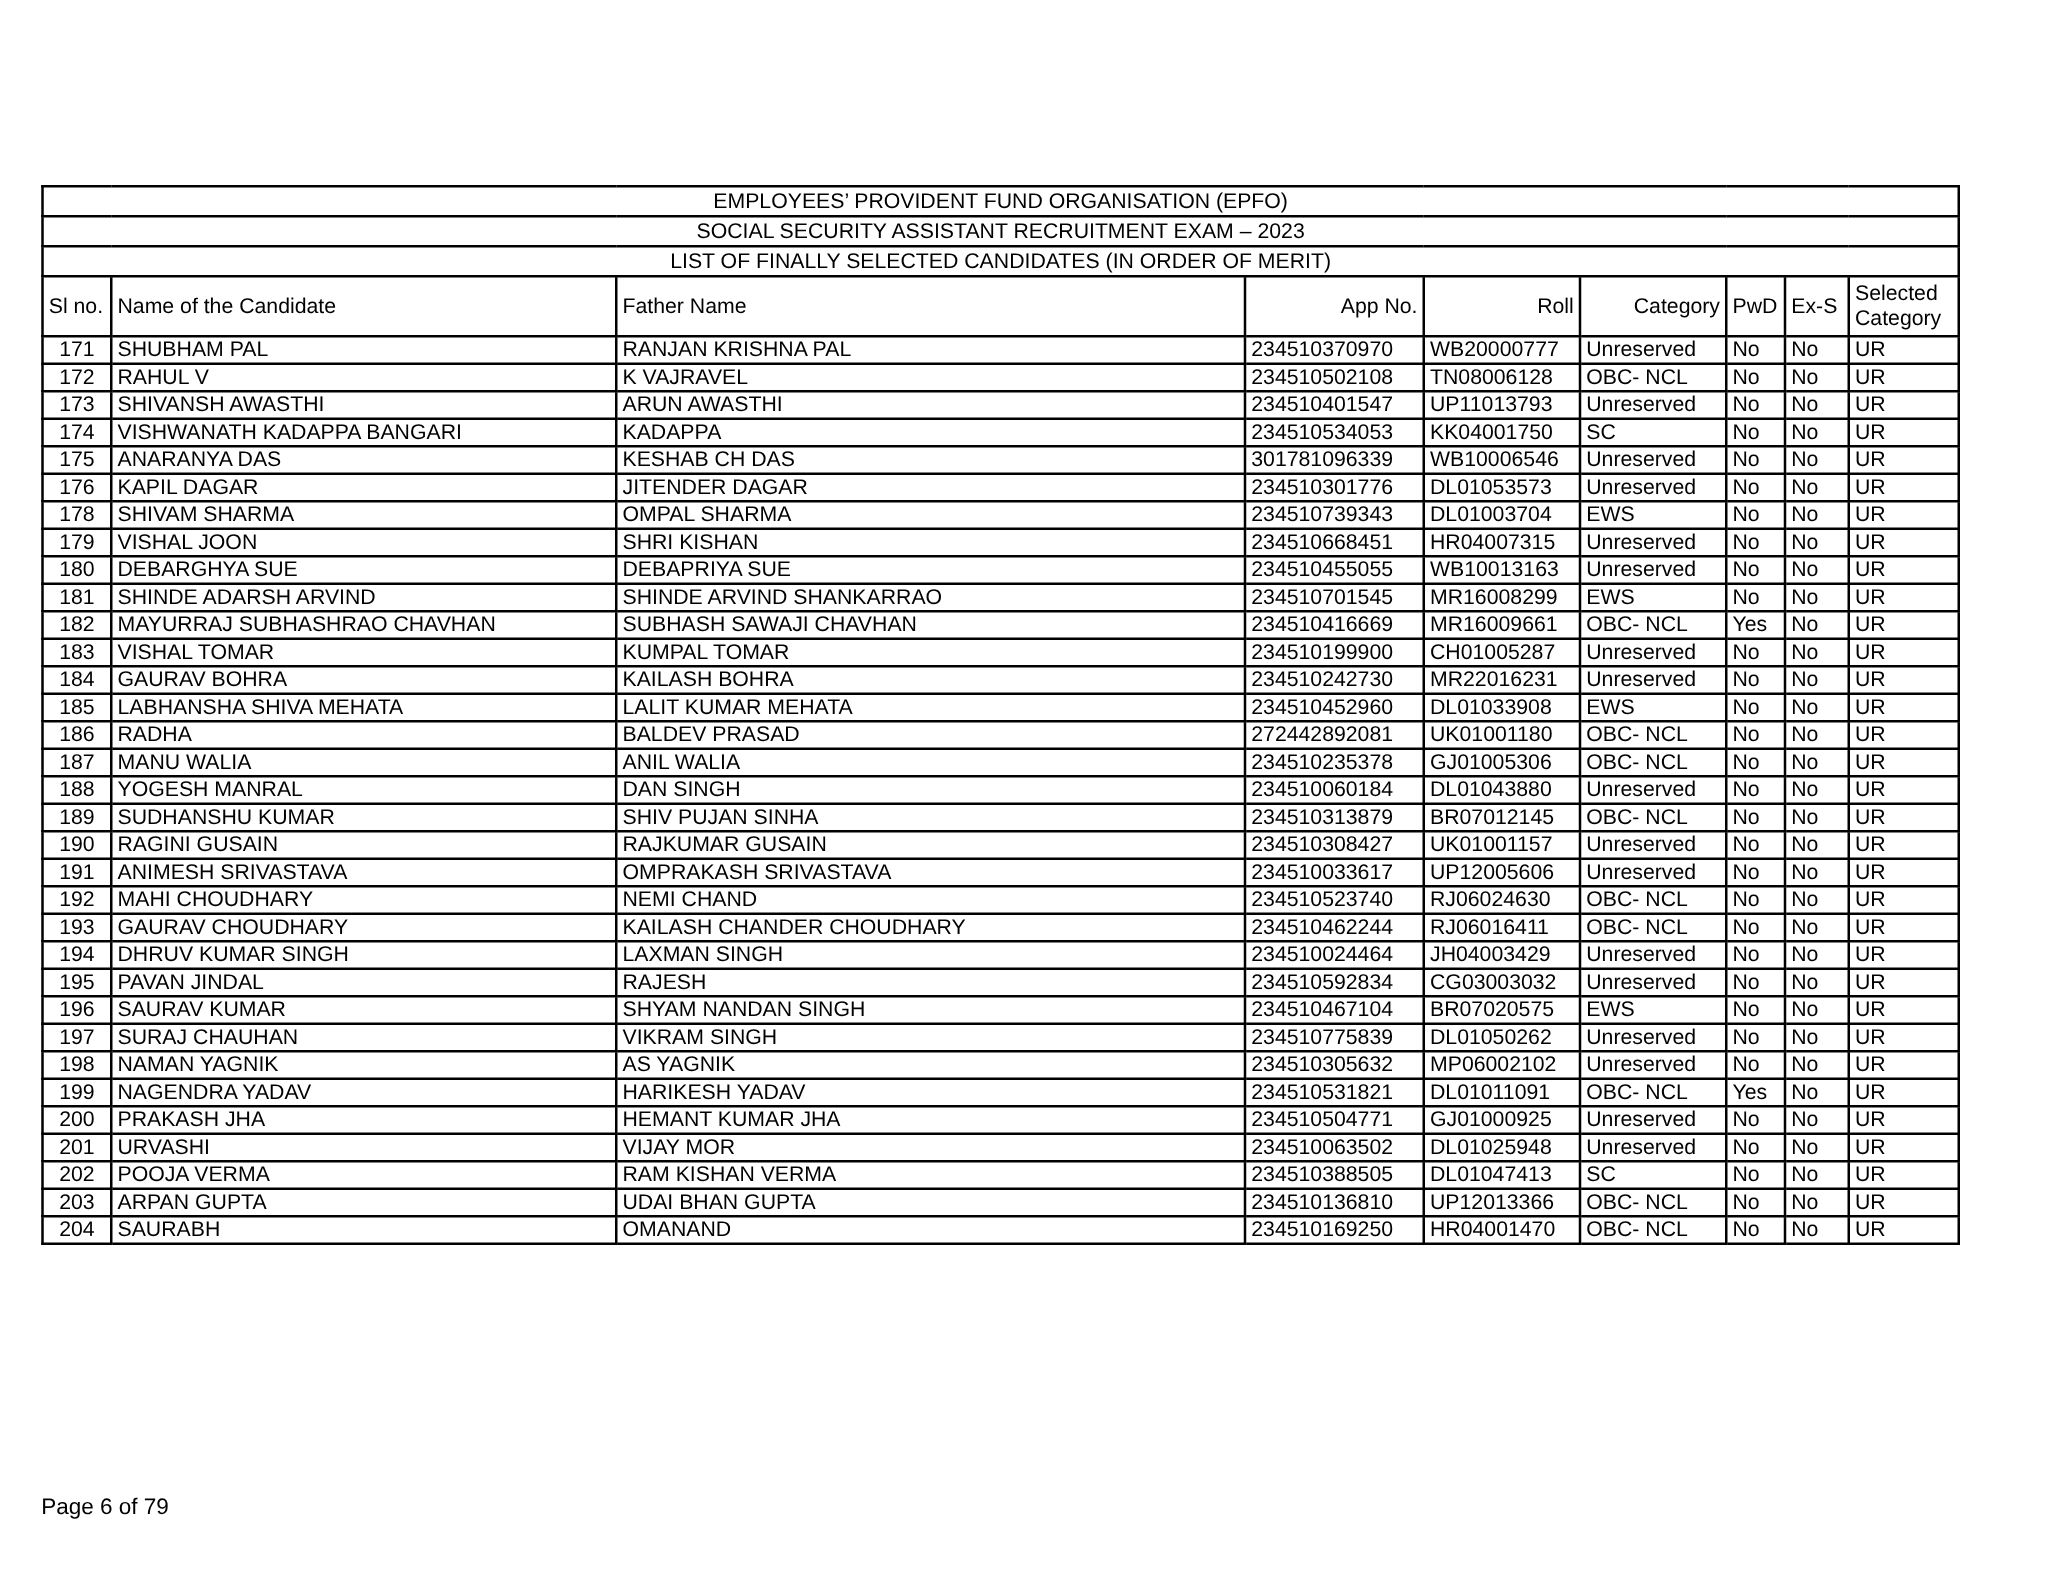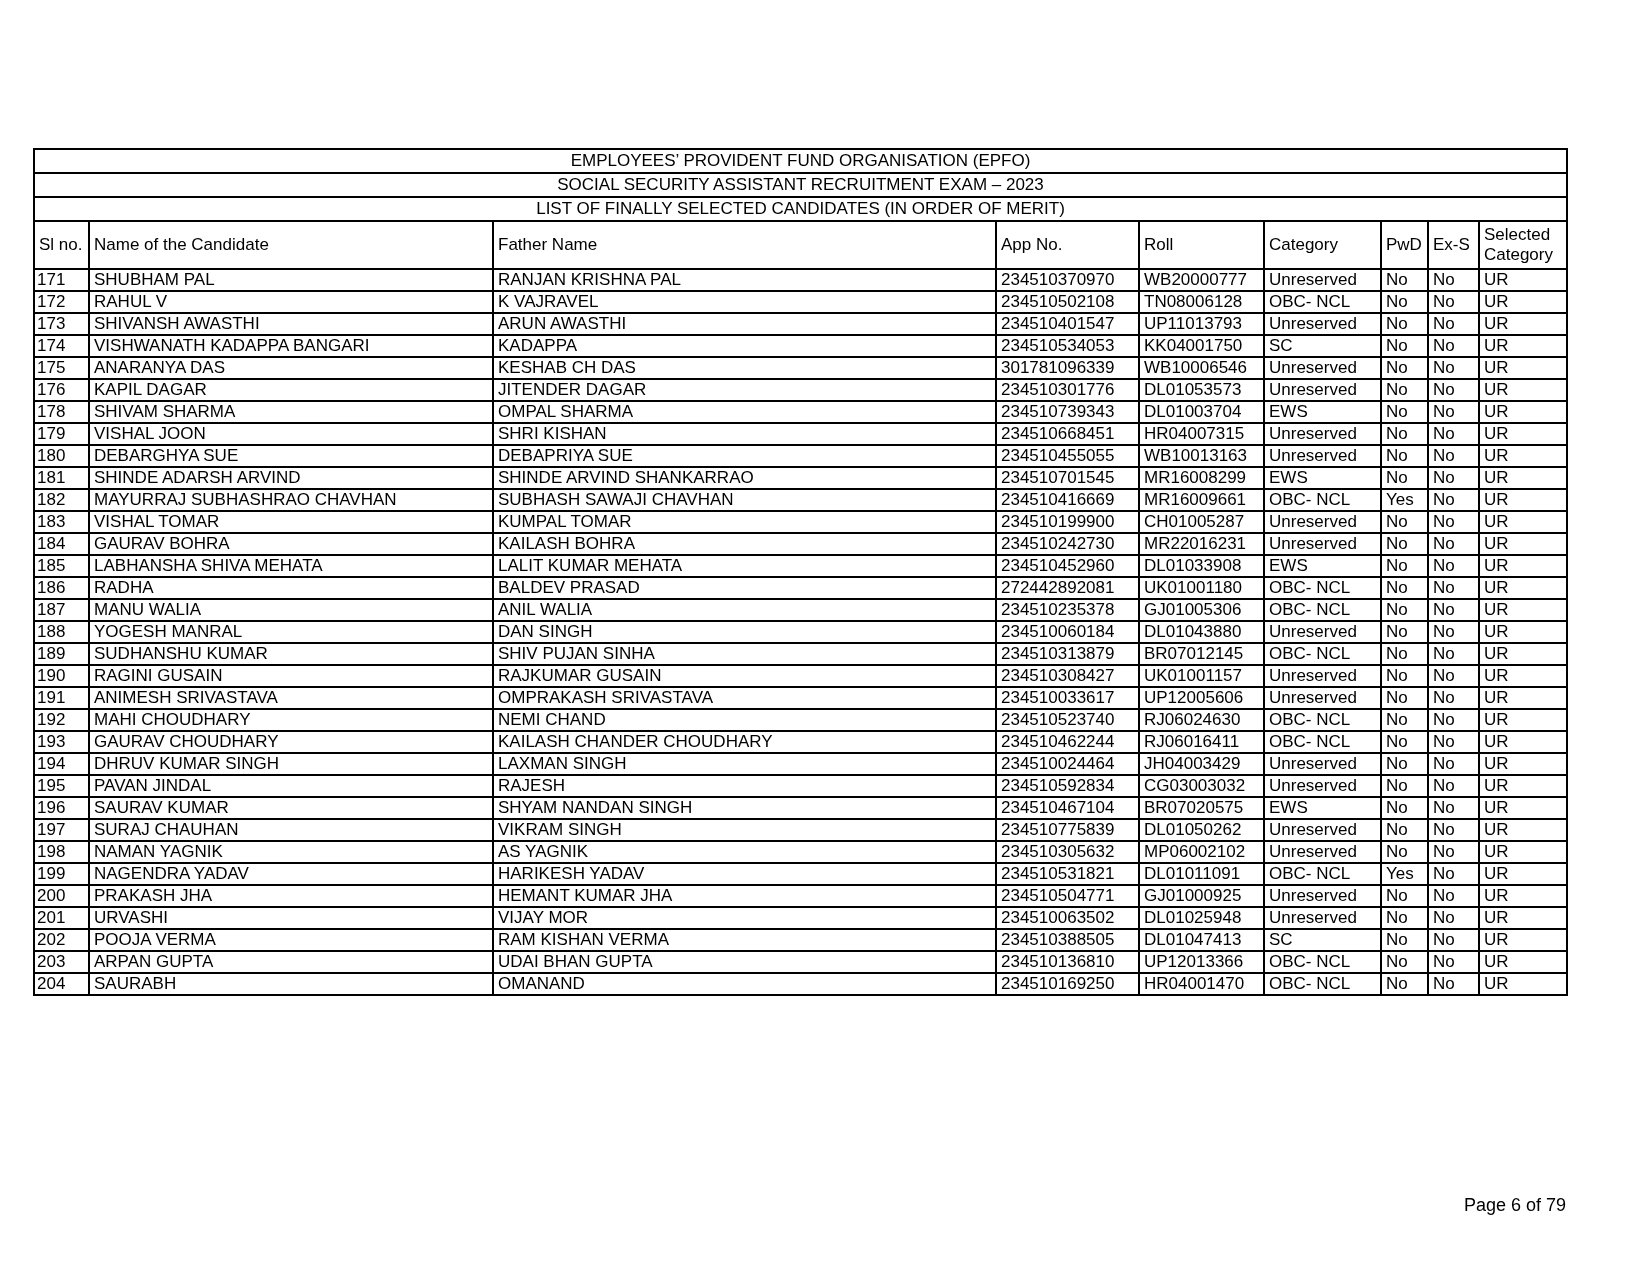--- a/index.html
+++ b/index.html
@@ -42,32 +42,32 @@
     text-align: center;
     height: 20px;
     padding: 1px 4px;
   }
   tr.header-row th {
     height: 46px;
     text-align: left;
     white-space: normal;
     line-height: 1.15;
   }
-  tr.header-row th.c-center { text-align: left; }
+  tr.header-row th.c-center { text-align: right; }
   tr.data-row td {
     height: 18.5px;
     text-align: left;
   }
-  tr.data-row td.c-sl { padding: 0 2px; }
+  tr.data-row td.c-sl { text-align: center; padding: 0 2px; }
   .footer {
     position: absolute;
     left: 33px;
     top: 1195px;
     width: 1533px;
-    text-align: right;
+    text-align: left;
     font-size: 18px;
     font-family: "Liberation Sans", sans-serif;
   }
 </style>
 </head>
 <body>
 
 <div class="page">
 
   <table class="merit">

